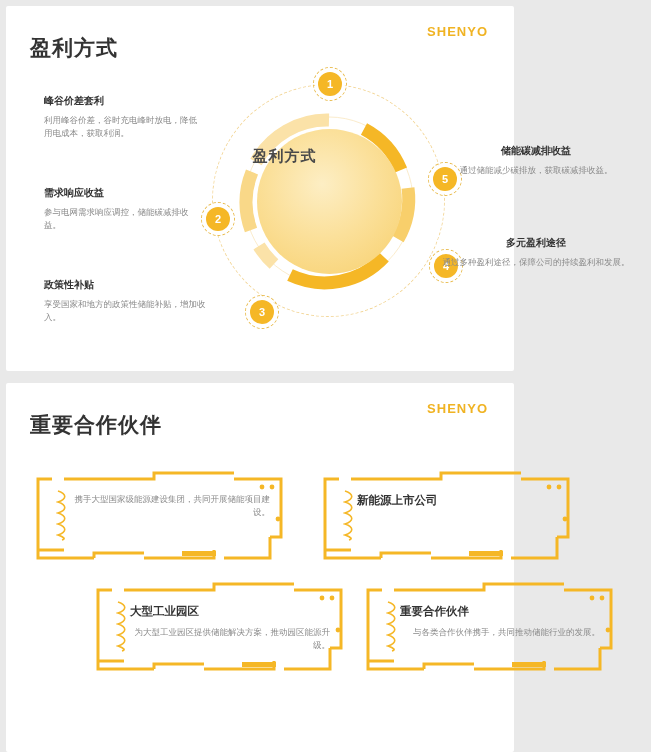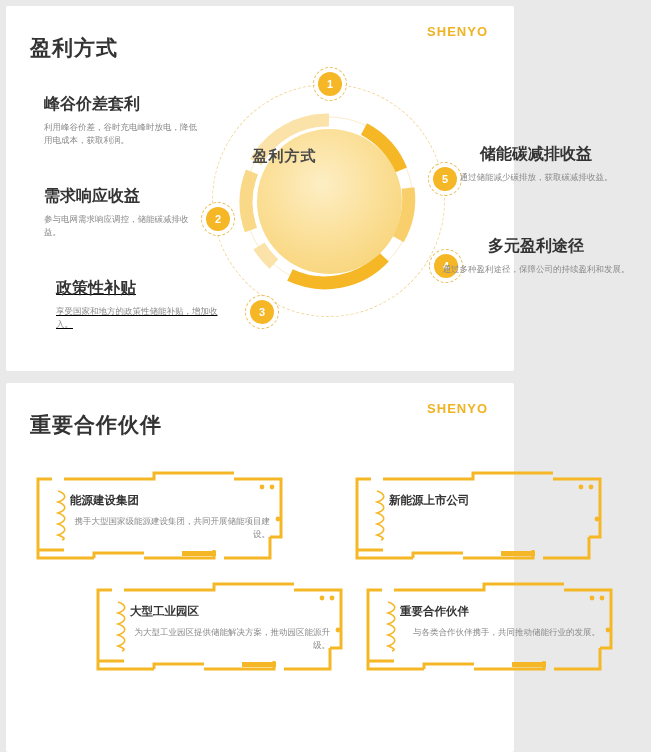--- a/index.html
+++ b/index.html
@@ -116,21 +116,21 @@
     position: absolute;
     width: 34px;
     height: 34px;
     border-radius: 50%;
     border: 1px dashed #e9bd52;
     box-sizing: border-box;
   }
 
   .txt-block { position: absolute; }
   .txt-block .t-head {
-    font-size: 16px;
+    font-size: 10px;
     font-weight: bold;
     color: #333333;
     margin-bottom: 6px;
     white-space: nowrap;
   }
   .txt-block .t-body {
     font-size: 8.5px;
     color: #8a8a8a;
     line-height: 1.5;
   }
@@ -239,21 +239,21 @@
       <div class="txt-block txt-left" style="left:38px; top:28px; width:160px;">
         <div class="t-head">峰谷价差套利</div>
         <div class="t-body">利用峰谷价差，谷时充电峰时放电，降低用电成本，获取利润。</div>
       </div>
 
       <div class="txt-block txt-left" style="left:38px; top:120px; width:150px;">
         <div class="t-head">需求响应收益</div>
         <div class="t-body">参与电网需求响应调控，储能碳减排收益。</div>
       </div>
 
-      <div class="txt-block txt-left" style="left:50px; top:212px; width:175px;text-decoration:underline;">
+      <div class="txt-block txt-left" style="left:38px; top:212px; width:175px;">
         <div class="t-head">政策性补贴</div>
         <div class="t-body">享受国家和地方的政策性储能补贴，增加收入。</div>
       </div>
 
       <div class="txt-block txt-right" style="right:26px; top:78px; width:190px;">
         <div class="t-head">储能碳减排收益</div>
         <div class="t-body">通过储能减少碳排放，获取碳减排收益。</div>
       </div>
 
       <div class="txt-block txt-right" style="right:26px; top:170px; width:190px;">
@@ -277,26 +277,25 @@
                    M236 70 L236 91 L190 91" fill="none" stroke="#f5b726" stroke-width="3"></path>
           <rect x="148" y="84" width="34" height="5" fill="#f5b726"></rect>
           <circle cx="238" cy="20" r="2.4" fill="#f5b726"></circle>
           <circle cx="228" cy="20" r="2.4" fill="#f5b726"></circle>
           <circle cx="244" cy="52" r="2.4" fill="#f5b726"></circle>
         </svg>
         <svg class="coil" viewBox="0 0 12 52">
           <path d="M2 2 C11 5, 11 10, 2 13 C11 16, 11 21, 2 24 C11 27, 11 32, 2 35 C11 38, 11 43, 2 46 C8 48, 10 50, 6 51" fill="none" stroke="#f5b726" stroke-width="1.6"></path>
         </svg>
         <div class="card-inner">
-          <div class="card-title">能源建设集团</div>
           <div class="card-desc">携手大型国家级能源建设集团，共同开展储能项目建设。</div>
         </div>
       </div>
 
-      <div class="card" style="left:347px; top:12px;">
+      <div class="card" style="left:315px; top:12px;">
         <svg class="card-frame" viewBox="0 0 251 95">
           <path d="M4 26 L4 12 L18 12 M4 26 L4 83 L30 83 M4 83 L4 91 L60 91 M60 91 L60 86 L110 86 M110 91 L180 91 L180 83
                    M30 12 L120 12 L120 6 L200 6 M200 12 L240 12 M240 12 L247 12 L247 40 M247 40 L247 70 L236 70
                    M236 70 L236 91 L190 91" fill="none" stroke="#f5b726" stroke-width="3"></path>
           <rect x="148" y="84" width="34" height="5" fill="#f5b726"></rect>
           <circle cx="238" cy="20" r="2.4" fill="#f5b726"></circle>
           <circle cx="228" cy="20" r="2.4" fill="#f5b726"></circle>
           <circle cx="244" cy="52" r="2.4" fill="#f5b726"></circle>
         </svg>
         <svg class="coil" viewBox="0 0 12 52">

